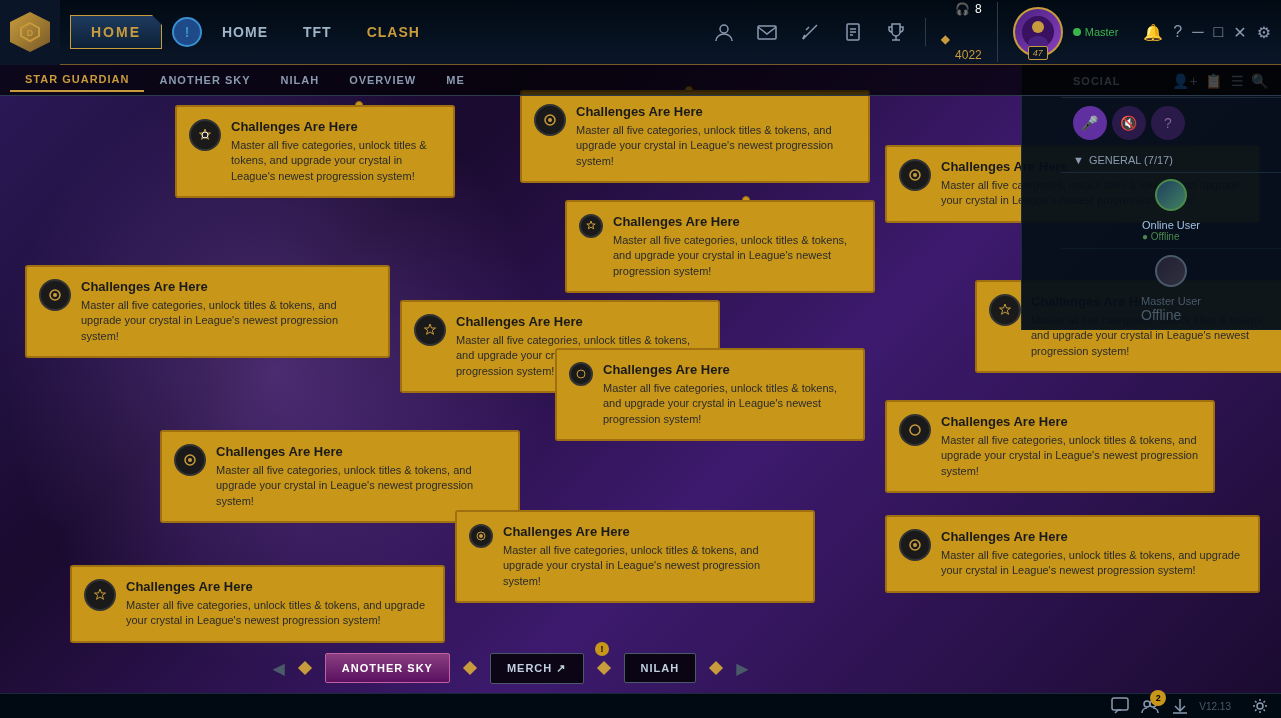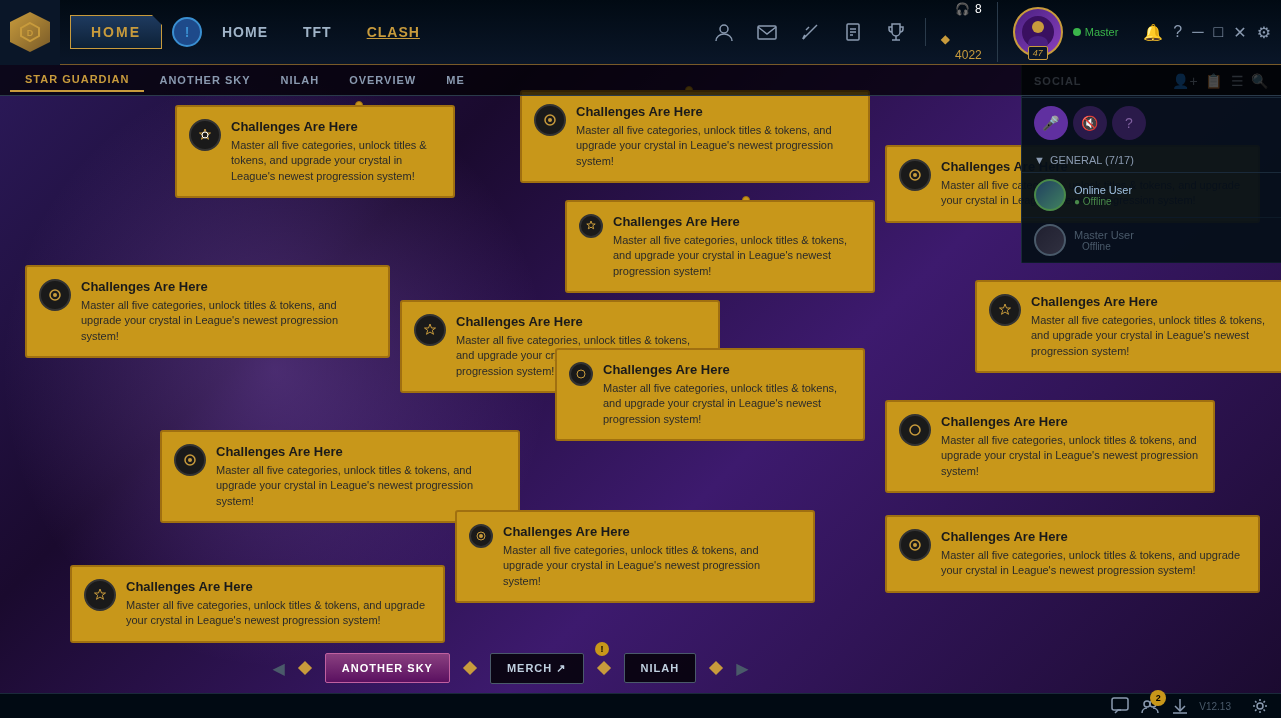--- a/index.html
+++ b/index.html
@@ -102,21 +102,20 @@
       color: #a0b4c8;
       font-size: 14px;
       font-weight: bold;
       letter-spacing: 1px;
       cursor: pointer;
       padding: 5px;
     }
 
     .nav-link.active, .nav-link:hover {
       color: #c89b3c;
-      text-decoration: underline;
     }
 
     .nav-icons {
       display: flex;
       align-items: center;
       gap: 15px;
       padding: 0 15px;
       border-right: 1px solid #2a3a4a;
     }
 
@@ -302,20 +301,21 @@
 
     
     .social-panel {
       position: absolute;
       top: 65px;
       right: 0;
       width: 260px;
       background: rgba(5, 15, 25, 0.95);
       border-left: 1px solid #1a2a3a;
       z-index: 90;
+      padding-left: 39px;
     }
 
     .social-header {
       display: flex;
       align-items: center;
       justify-content: space-between;
       padding: 8px 12px;
       border-bottom: 1px solid #1a2a3a;
     }
 
@@ -493,20 +493,21 @@
       white-space: nowrap;
     }
 
     
     .social-user {
       display: flex;
       align-items: center;
       gap: 8px;
       padding: 6px 12px;
       border-bottom: 1px solid #0d1a28;
+      flex-direction: column;
     }
 
     .social-user-avatar {
       width: 32px;
       height: 32px;
       border-radius: 50%;
       background: linear-gradient(135deg, #204060, #408060);
       border: 2px solid #4a8a4a;
     }
 
@@ -515,22 +516,21 @@
       font-size: 11px;
     }
 
     .social-user-status {
       color: #4a8a4a;
       font-size: 10px;
     }
 
     .social-user-offline {
       color: #4a5a6a;
-      font-size: 10px;
-      margin-left: 8px;
+      font-size: 14px;
     }
   </style>
 </head>
 <body>
 
 <div class="bg"></div>
 <div class="bg-character"></div>
 
 <div class="topbar">
 

